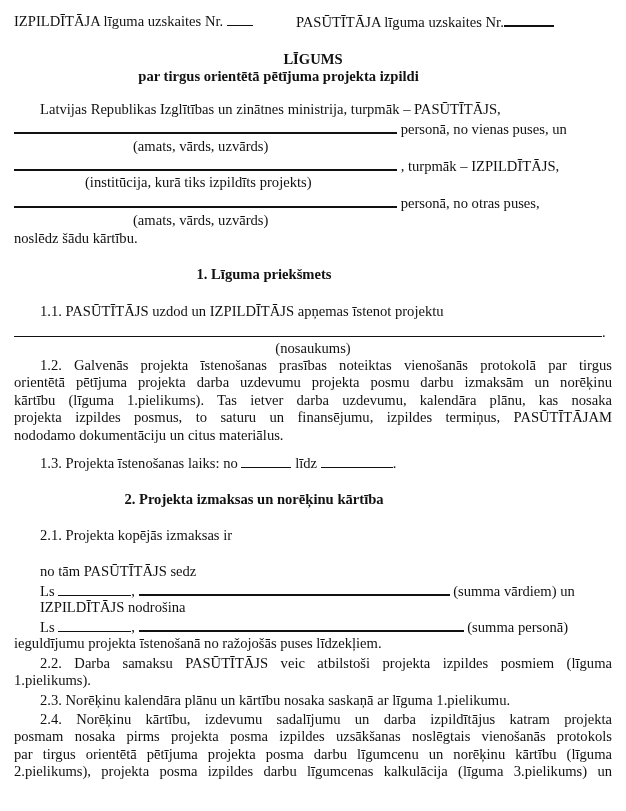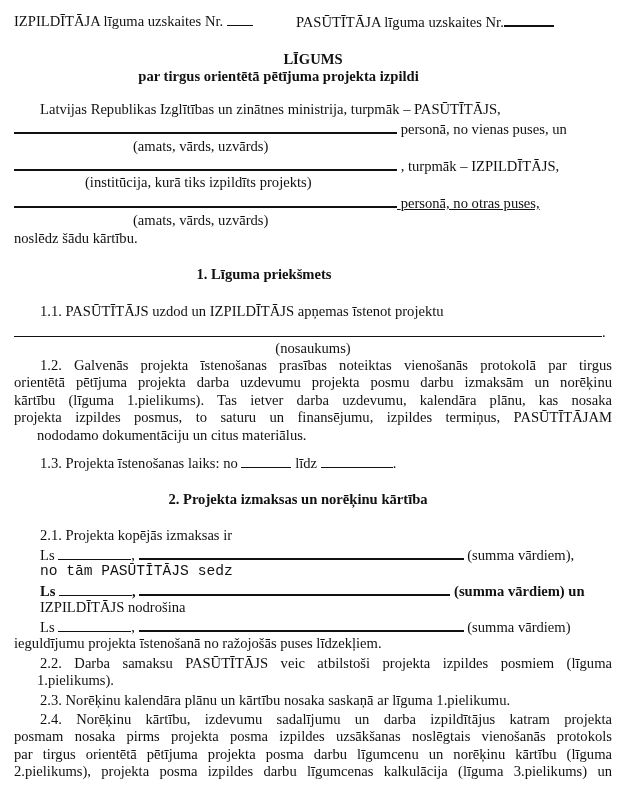--- a/index.html
+++ b/index.html
@@ -8,21 +8,21 @@
     font-family: "Liberation Serif", "DejaVu Serif", serif;
     font-size: 14.6px; color: #111; line-height: 17.4px;
   }
   .page { position: relative; width: 626px; height: 811px; border-radius: 25px; }
   .abs { position: absolute; white-space: nowrap; }
   .bold { font-weight: bold; }
   .center { text-align: center; }
   .blank { display: inline-block; border-bottom: 1.3px solid #111; height: 13px; vertical-align: baseline; }
   .justify { position: absolute; left: 14px; width: 598px; text-align: justify; white-space: normal; }
   .justify .line { display: block; text-align: justify; text-align-last: justify; height: 17.4px; }
-  .justify .line.last { text-align-last: left; margin-left: 23px; }
+  .justify .line.last { text-align-last: left; }
 </style>
 </head>
 <body>
 
 <div class="page">
 
   <div class="abs" style="left:14px; top:12px;">
     <span>IZPILDĪTĀJA līguma uzskaites Nr.</span>
     <span class="blank" style="width:26px;"></span>
   </div>
@@ -40,21 +40,21 @@
     <span>personā, no vienas puses, un</span>
   </div>
   <div class="abs" style="left:133px; top:138px;">(amats, vārds, uzvārds)</div>
 
   <div class="abs" style="left:14px; top:156px;">
     <span class="blank" style="width:383px; border-bottom-width:2px;"></span>
     <span>,  turpmāk – IZPILDĪTĀJS,</span>
   </div>
   <div class="abs" style="left:85px; top:174px;">(institūcija, kurā tiks izpildīts projekts)</div>
 
-  <div class="abs" style="left:14px; top:193px;text-decoration:underline;">
+  <div class="abs" style="left:14px; top:193px;">
     <span class="blank" style="width:383px; border-bottom-width:2px;"></span>
     <span>personā, no otras puses,</span>
   </div>
   <div class="abs" style="left:133px; top:212px;">(amats, vārds, uzvārds)</div>
 
   <div class="abs" style="left:14px; top:230px;">noslēdz šādu kārtību.</div>
 
   <div class="abs bold center" style="left:0; width:528px; top:266px;">1. Līguma priekšmets</div>
 
   <div class="abs" style="left:40px; top:303px;">1.1. PASŪTĪTĀJS uzdod un IZPILDĪTĀJS apņemas īstenot projektu</div>
@@ -71,45 +71,39 @@
     <span class="line last">nododamo dokumentāciju un citus materiālus.</span>
   </div>
 
   <div class="abs" style="left:40px; top:454px;">
     <span>1.3. Projekta īstenošanas laiks: no</span>
     <span class="blank" style="width:50px;"></span>
     <span>līdz</span>
     <span class="blank" style="width:72px;"></span><span>.</span>
   </div>
 
-  <div class="abs bold center" style="left:0; width:508px; top:491px;margin-left:44px;">2. Projekta izmaksas un norēķinu kārtība</div>
+  <div class="abs bold center" style="left:0; width:508px; top:491px;">2. Projekta izmaksas un norēķinu kārtība</div>
 
   <div class="abs" style="left:40px; top:527px;">2.1. Projekta kopējās izmaksas ir</div>
 
-  <div class="abs" style="left:40px; top:545px;">
-    <span>Ls</span>
-    <span class="blank" style="width:73px;"></span><span>,</span>
-    <span class="blank" style="width:325px; border-bottom-width:2px;"></span>
-    <span>(summa vārdiem),</span>
-  </div>
-  <div class="abs" style="left:40px; top:563px;font-family:Liberation Mono, monospace;">no tām PASŪTĪTĀJS sedz</div>
+  <div class="abs" style="left:40px; top:563px;">no tām PASŪTĪTĀJS sedz</div>
 
-  <div class="abs" style="left:40px; top:581px;font-weight:bold;">
+  <div class="abs" style="left:40px; top:581px;">
     <span>Ls</span>
     <span class="blank" style="width:73px;"></span><span>,</span>
     <span class="blank" style="width:311px; border-bottom-width:2px;"></span>
     <span>(summa vārdiem) un</span>
   </div>
   <div class="abs" style="left:40px; top:599px;">IZPILDĪTĀJS nodrošina</div>
 
   <div class="abs" style="left:40px; top:617px;">
     <span>Ls</span>
     <span class="blank" style="width:73px;"></span><span>,</span>
     <span class="blank" style="width:325px; border-bottom-width:2px;"></span>
-    <span>(summa vārdiem)</span>
+    <span>(summa personā)</span>
   </div>
   <div class="abs" style="left:14px; top:635px;">ieguldījumu projekta īstenošanā no ražojošās puses līdzekļiem.</div>
 
   <div class="justify" style="top:655px;">
     <span class="line" style="padding-left:26px;">2.2. Darba samaksu PASŪTĪTĀJS veic atbilstoši projekta izpildes  posmiem (līguma</span>
     <span class="line last">1.pielikums).</span>
   </div>
 
   <div class="abs" style="left:40px; top:692px;">2.3. Norēķinu kalendāra plānu un kārtību nosaka saskaņā ar līguma 1.pielikumu.</div>
 

